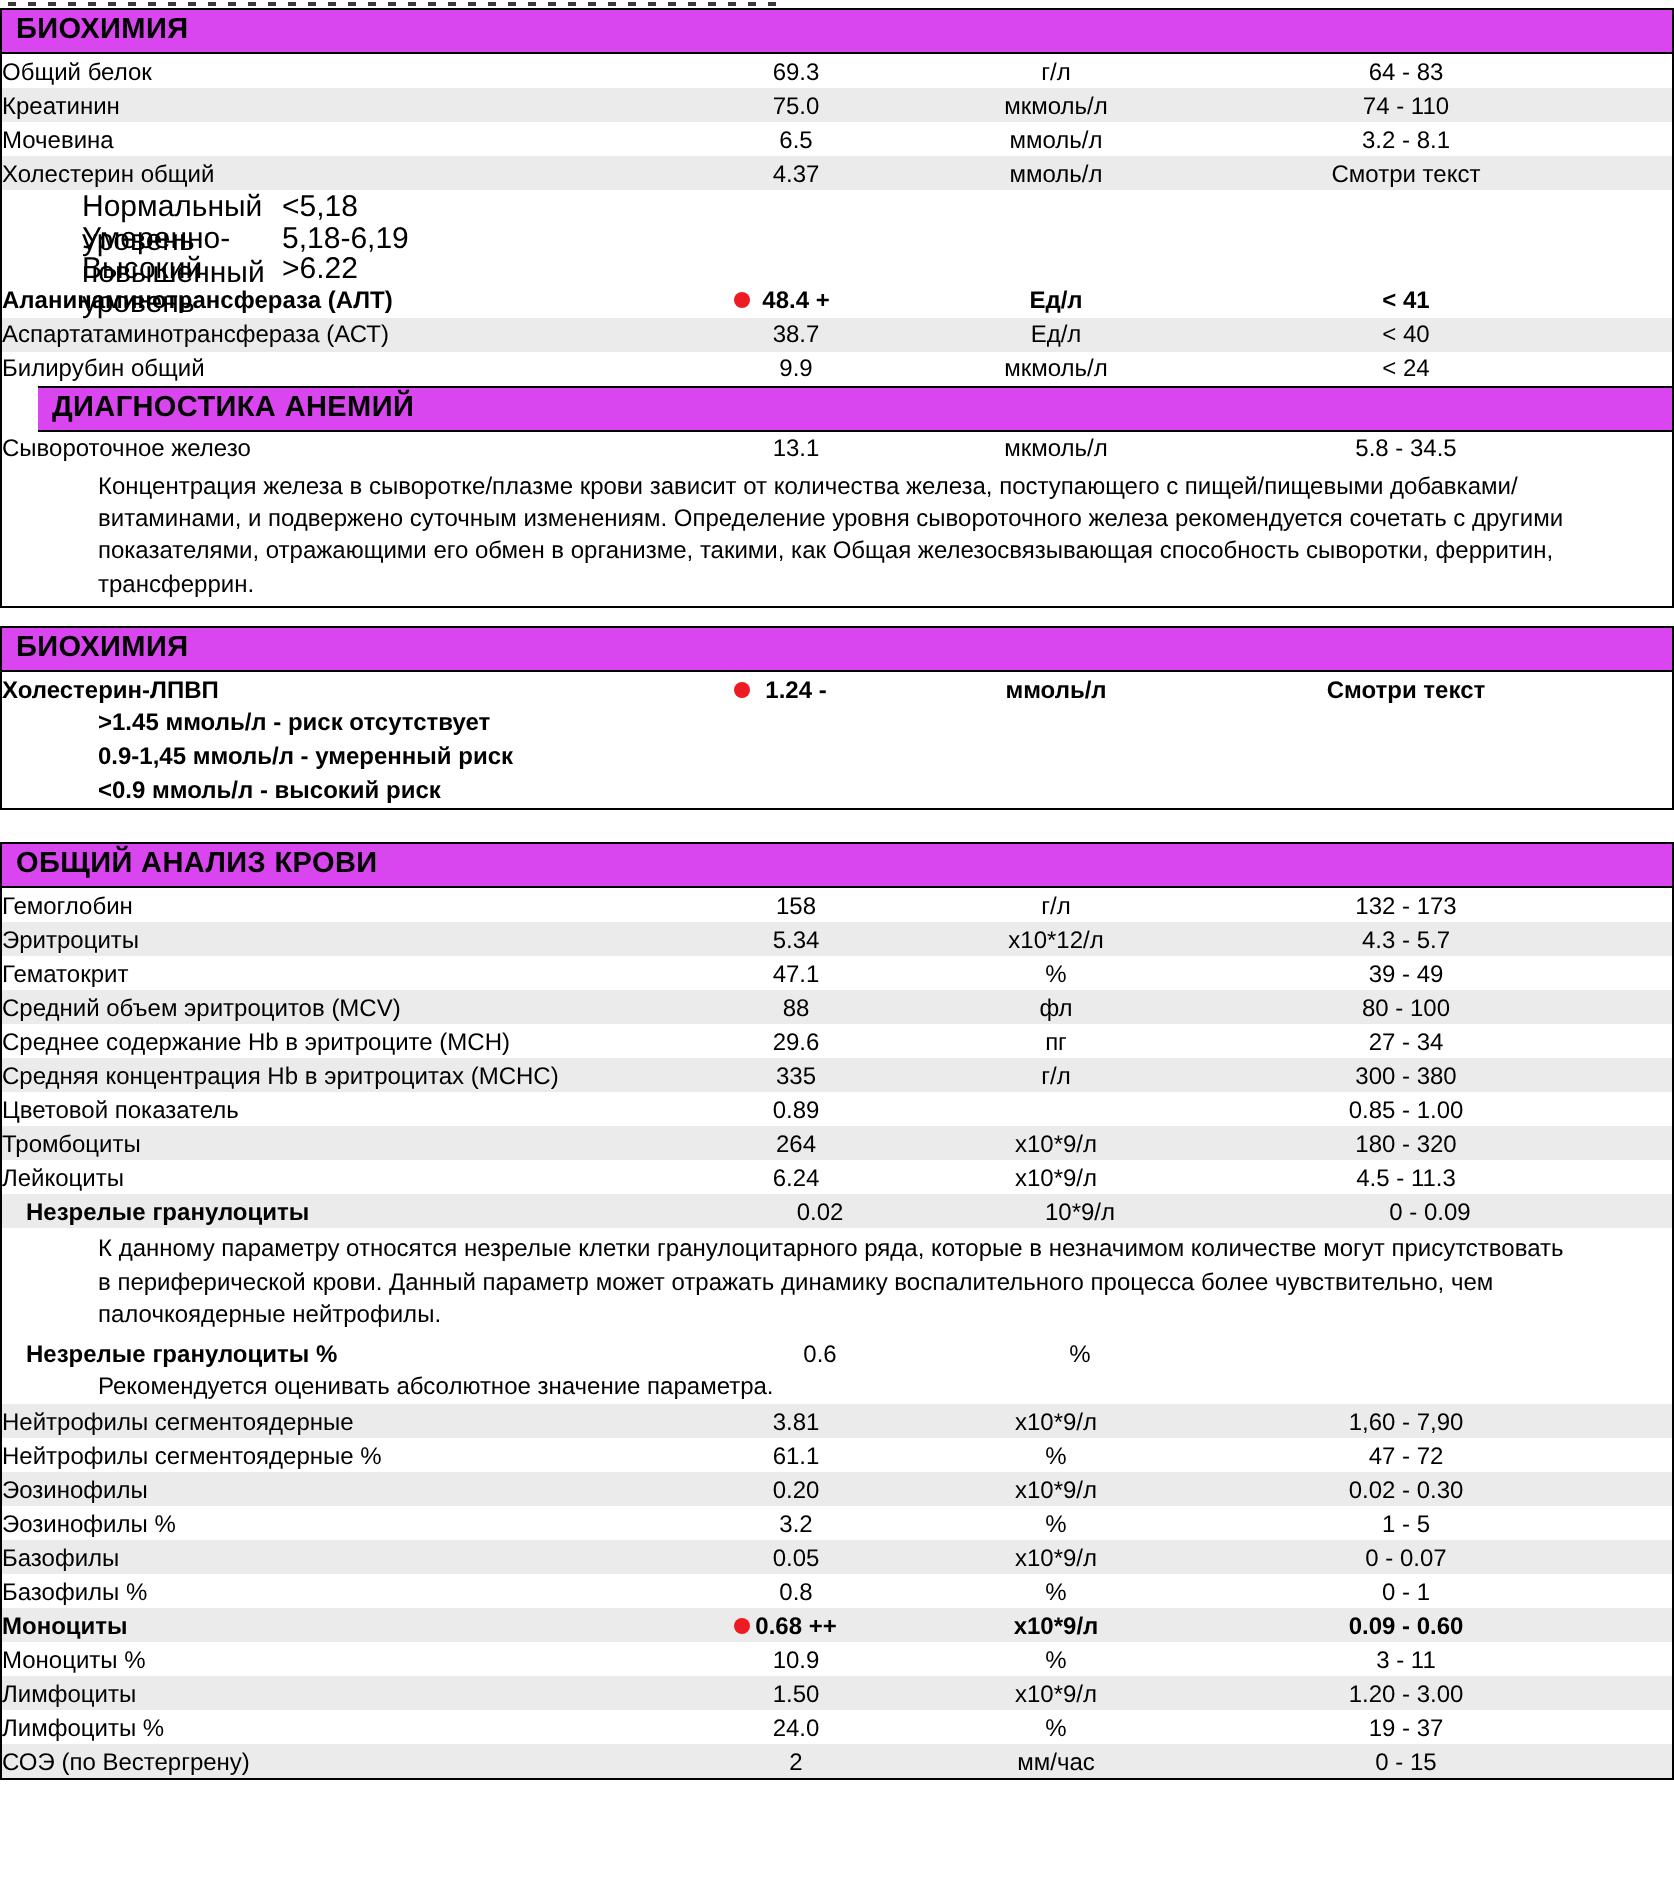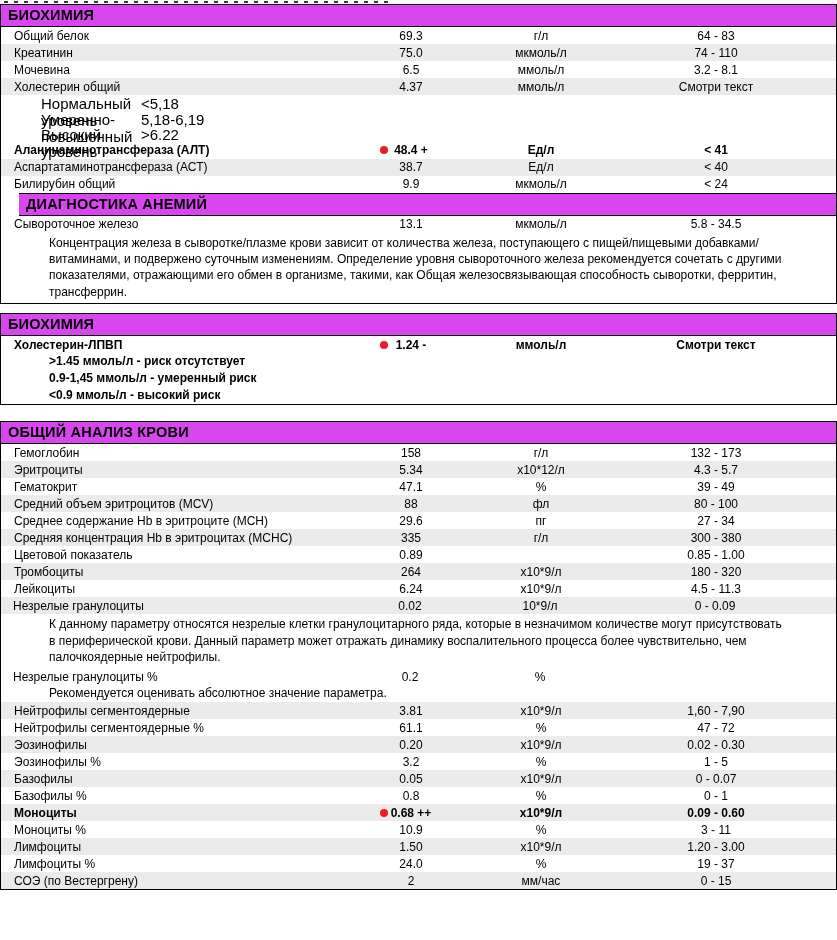--- a/index.html
+++ b/index.html
@@ -22,22 +22,22 @@
   .section-header {
     background:#d946ef; border-bottom:1px solid #000;
     height:21px; line-height:21px; font-weight:bold; font-size:14.5px;
     padding-left:7px; letter-spacing:.2px;
   }
   .section.not-first .section-header { border-top:1px solid #000;margin-left:18px; }
 
   .row { display:flex; align-items:center; height:17px; }
   .row.shade { background:#ebebeb; }
   .row.bold { font-weight:bold; }
-  .cell-label { flex:0 0 332px; padding-left:13px; white-space:nowrap; overflow:hidden; }
-  .row.indent .cell-label { padding-left:12px; }
+  .cell-label { flex:0 0 332px; padding-left:0; white-space:nowrap; overflow:hidden; }
+  .row.indent .cell-label { padding-left:12px;font-weight:bold; }
   .cell-result { flex:0 0 130px; text-align:center; position:relative; }
   .flag-dot {
     position:absolute; left:34px; top:50%; transform:translateY(-50%);
     width:8px; height:8px; border-radius:50%;
   }
   .cell-unit { flex:0 0 130px; text-align:center; }
   .cell-ref { flex:0 0 220px; text-align:center; }
 
   .note2 { display:flex; height:15.5px; padding-left:40px; font-size:15px; }
   .note2:first-of-type { padding-top:3px; }
@@ -193,21 +193,21 @@
         </div>
         <div class="row shade indent">
           <span class="cell-label">Незрелые гранулоциты</span>
           <span class="cell-result"><span class="result-value">0.02</span></span>
           <span class="cell-unit">10*9/л</span>
           <span class="cell-ref">0 - 0.09</span>
         </div>
         <div class="comment">К данному параметру относятся незрелые клетки гранулоцитарного ряда, которые в незначимом количестве могут присутствовать в периферической крови. Данный параметр может отражать динамику воспалительного процесса более чувствительно, чем палочкоядерные нейтрофилы.</div>
         <div class="row indent">
           <span class="cell-label">Незрелые гранулоциты %</span>
-          <span class="cell-result"><span class="result-value">0.2</span></span>
+          <span class="cell-result"><span class="result-value">0.6</span></span>
           <span class="cell-unit">%</span>
           <span class="cell-ref"></span>
         </div>
         <div class="noteline">Рекомендуется оценивать абсолютное значение параметра.</div>
         <div class="row shade">
           <span class="cell-label">Нейтрофилы сегментоядерные</span>
           <span class="cell-result"><span class="result-value">3.81</span></span>
           <span class="cell-unit">х10*9/л</span>
           <span class="cell-ref">1,60 - 7,90</span>
         </div>

